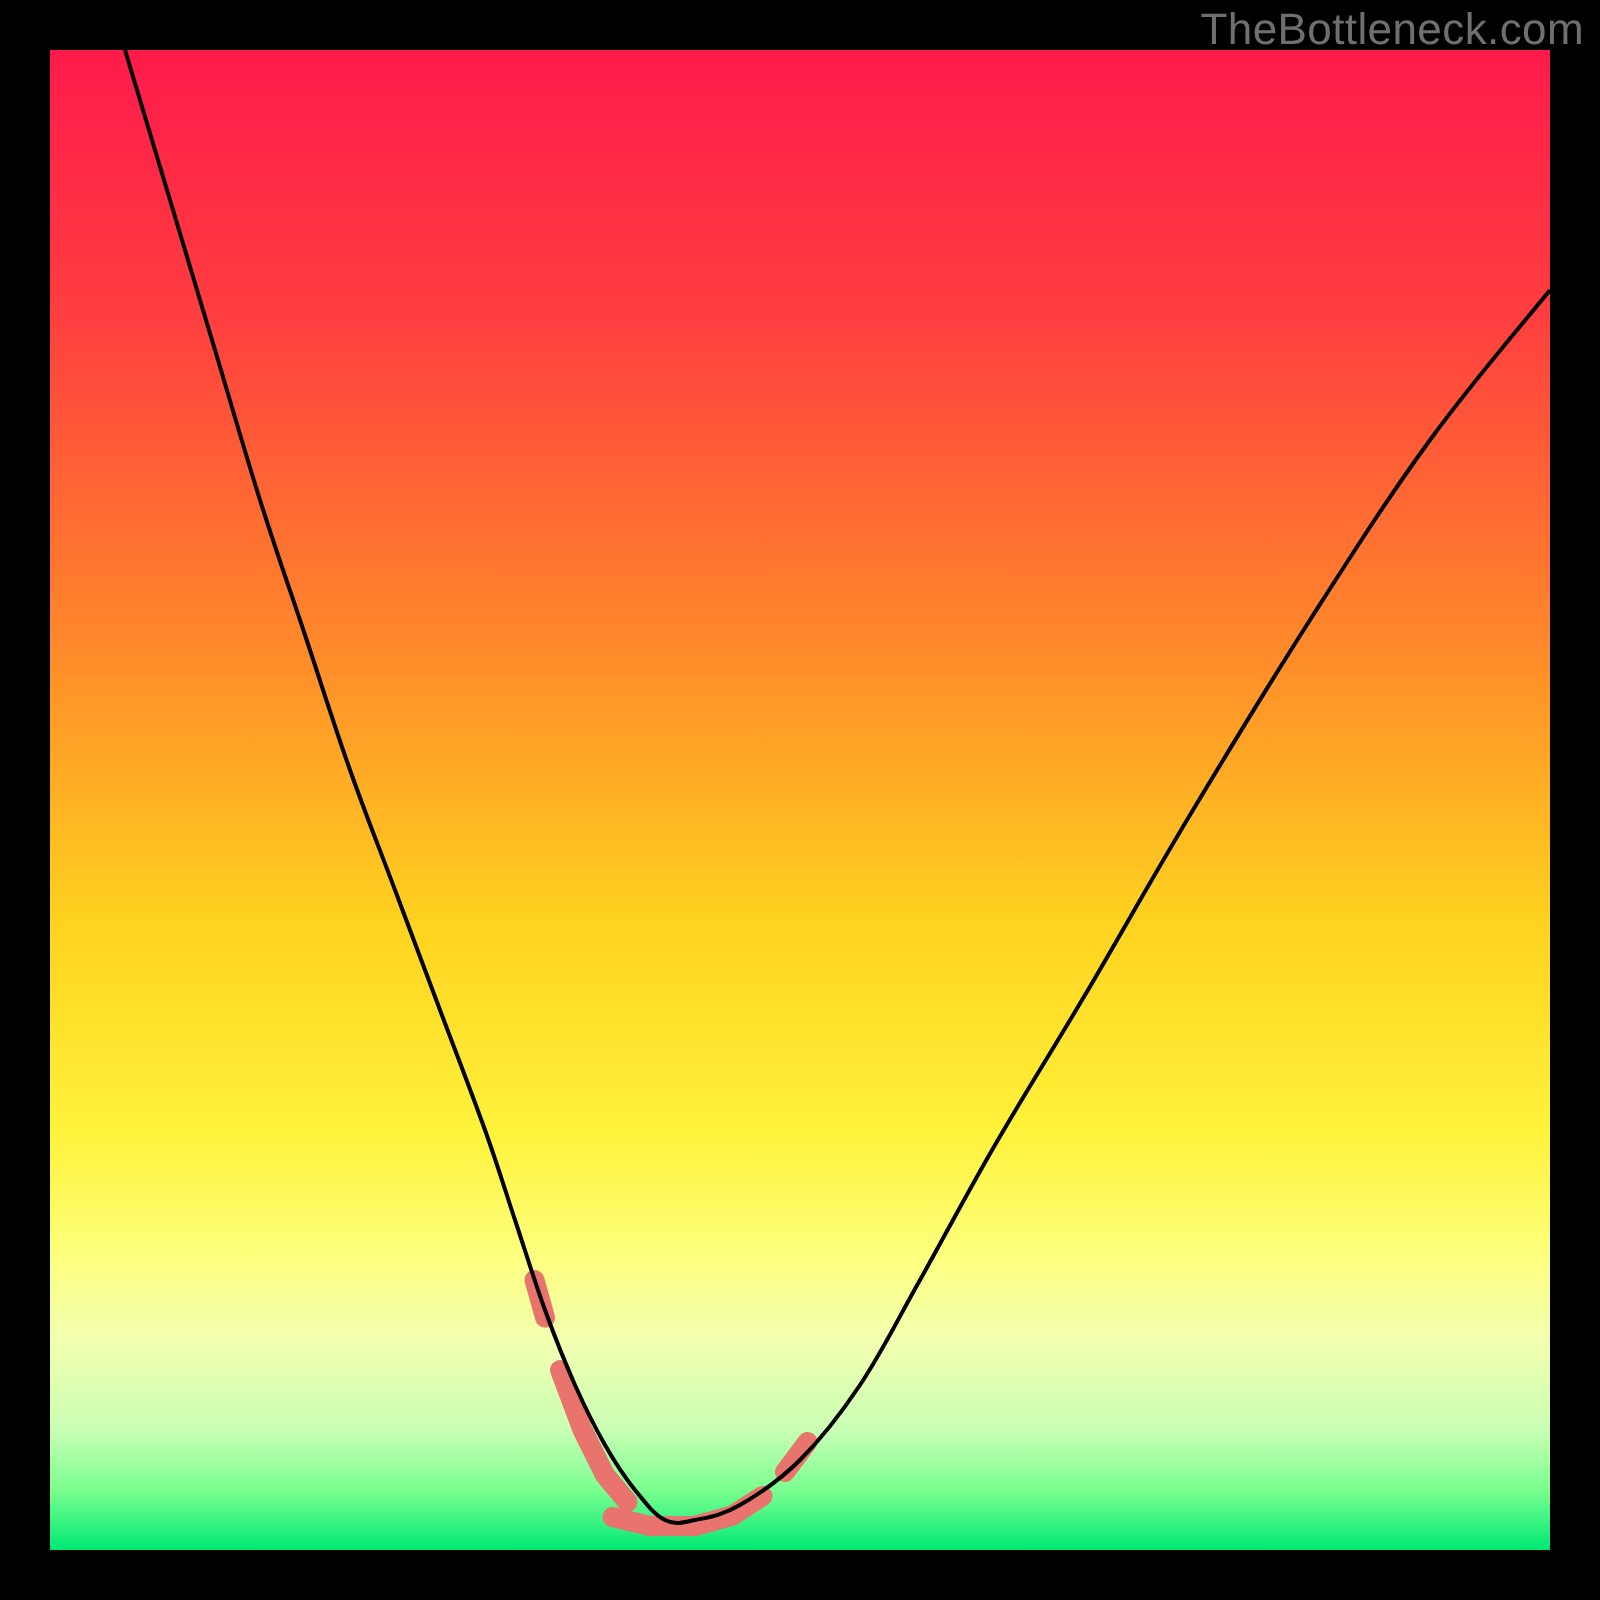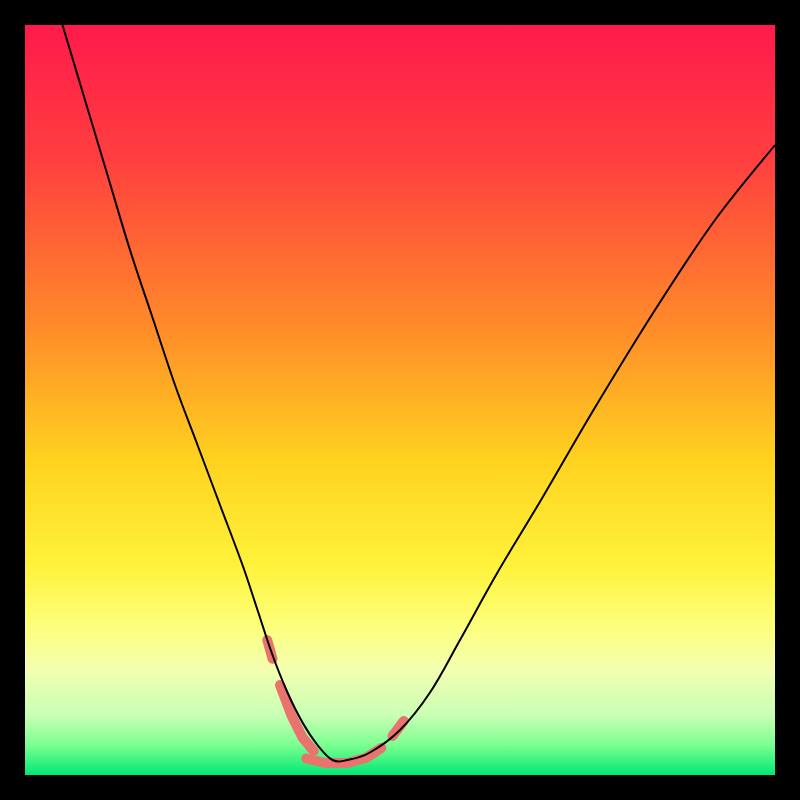--- a/index.html
+++ b/index.html
@@ -38,20 +38,21 @@
     z-index: 10;
   }
   svg {
     display: block;
   }
 </style>
 </head>
 <body>
 
 <div class="frame">
+  <div class="watermark">TheBottleneck.com</div>
   <div class="plot-area">
     <svg id="chart-svg" width="750" height="750" viewBox="0 0 750 750" preserveAspectRatio="none">
       <defs>
         <linearGradient id="bg-grad" x1="0" y1="0" x2="0" y2="1">
             <stop offset="0%" stop-color="#ff1a4b"></stop>
             <stop offset="18%" stop-color="#ff3f3f"></stop>
             <stop offset="40%" stop-color="#ff8a2a"></stop>
             <stop offset="58%" stop-color="#ffd21f"></stop>
             <stop offset="72%" stop-color="#fff23a"></stop>
             <stop offset="80%" stop-color="#fdff7a"></stop>

